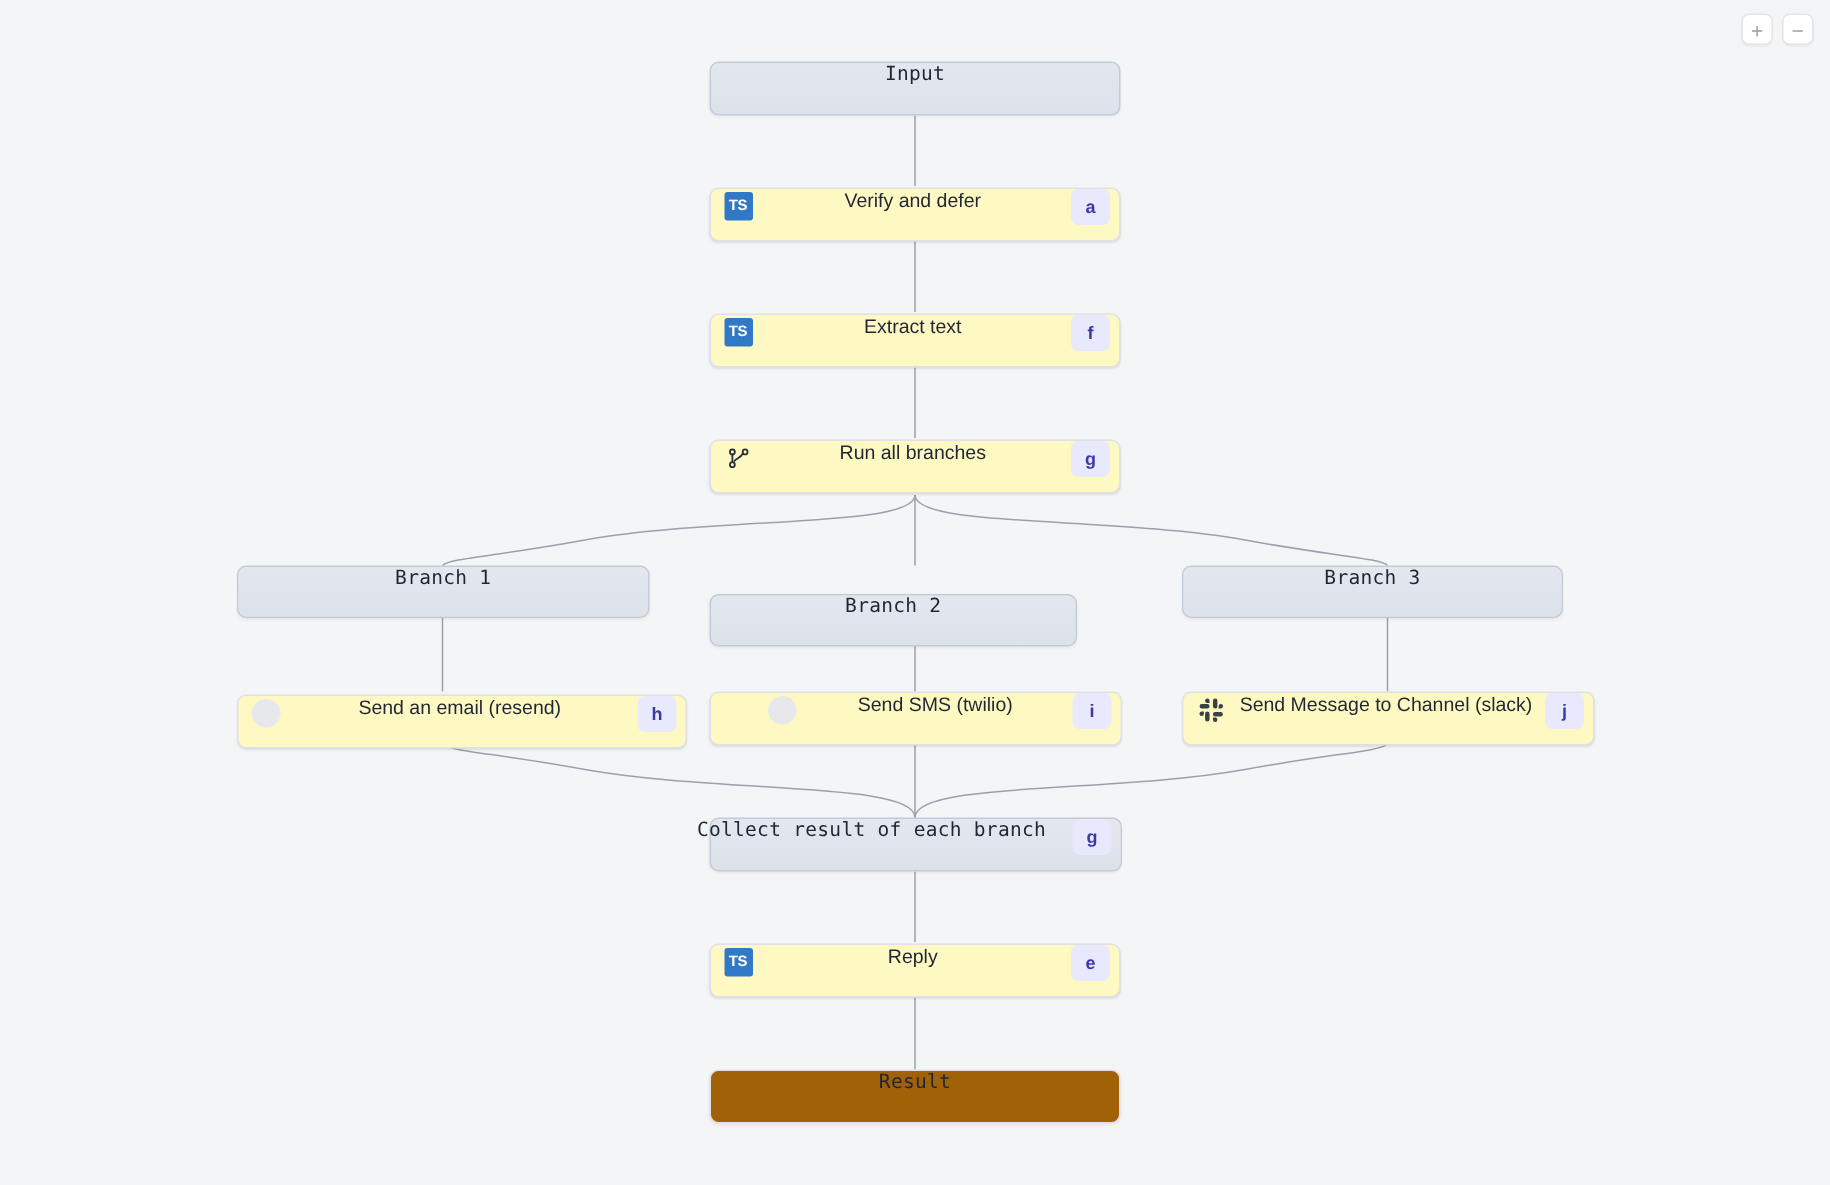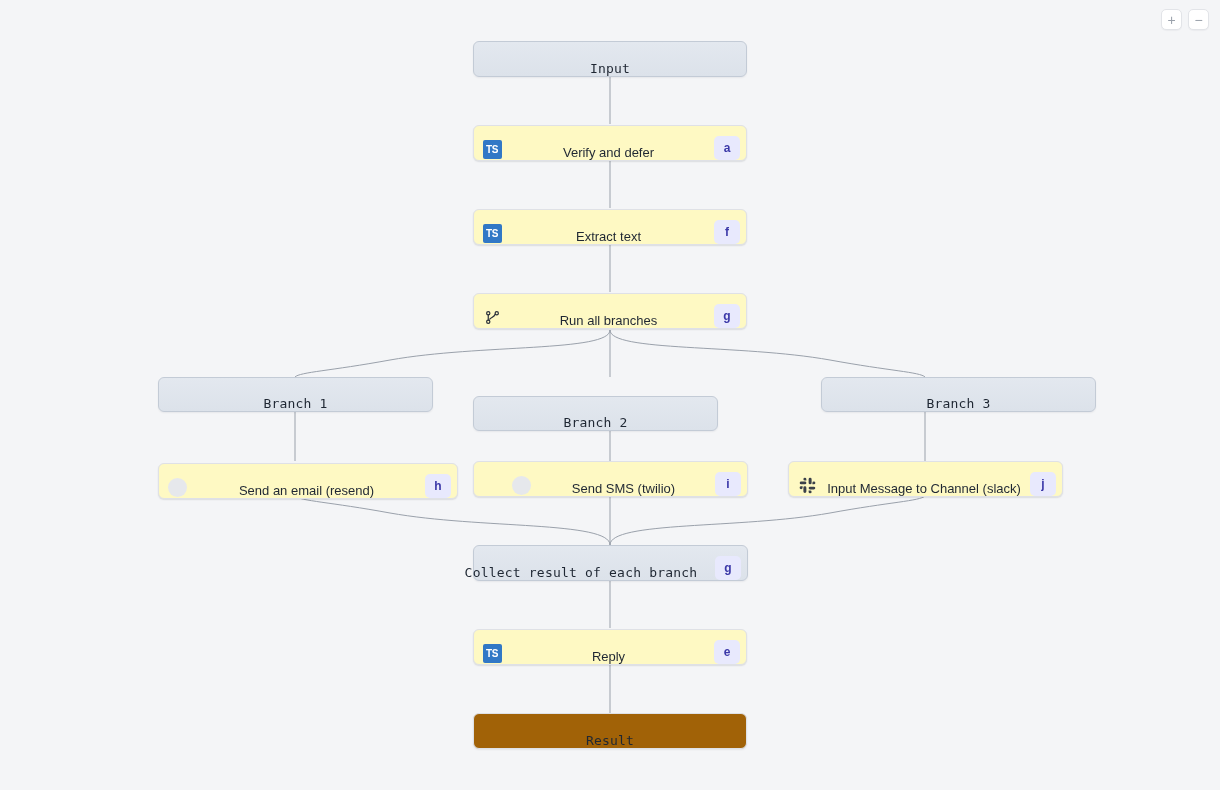--- a/index.html
+++ b/index.html
@@ -29,21 +29,21 @@
     width: 1220px;
     height: 790px;
     pointer-events: none;
   }
 
   
   .node {
     position: absolute;
     box-sizing: border-box;
     display: flex;
-    align-items: flex-end;
+    align-items: flex-start;
     border-radius: 6px;
     height: 36px;
     z-index: 3;
   }
 
   
   .node.step {
     background: #fef9c3;
     border: 1px solid #dfe1e6;
     box-shadow: 0 1px 2px rgba(16,24,40,0.07), 0 1px 1px rgba(16,24,40,0.04);
@@ -269,21 +269,21 @@
   </div>
 
   <div class="node frame" style="left:158px; top:377px; width:275px; height:35px;">
     <span class="mono-label">Branch 1</span>
   </div>
 
   <div class="node frame" style="left:473px; top:396px; width:245px; height:35px;">
     <span class="mono-label">Branch 2</span>
   </div>
 
-  <div class="node frame" style="left:788px; top:377px; width:275px; height:35px;margin-left:33px;">
+  <div class="node frame" style="left:788px; top:377px; width:254px; height:35px;">
     <span class="mono-label">Branch 3</span>
   </div>
 
   <div class="node step" style="left:158px; top:463px; width:300px;gap:32px;">
     <span class="icon-slot">
       <span class="circle-icon"></span>
     </span>
     <span class="label-wrap">
       <span class="sans-label">Send an email (resend)</span>
     </span>
@@ -303,21 +303,21 @@
   <div class="node step" style="left:788px; top:461px; width:275px;">
     <span class="icon-slot">
       <svg class="svg-icon" width="17" height="17" viewBox="0 0 24 24" fill="#3b4149">
         <path d="M5.1 15.2a2.1 2.1 0 1 1-2.1-2.1h2.1v2.1zM6.2 15.2a2.1 2.1 0 0 1 4.2 0v5.2a2.1 2.1 0 0 1-4.2 0v-5.2z"></path>
         <path d="M8.3 5.1a2.1 2.1 0 1 1 2.1-2.1v2.1H8.3zM8.3 6.2a2.1 2.1 0 0 1 0 4.2H3.1a2.1 2.1 0 0 1 0-4.2h5.2z"></path>
         <path d="M18.9 8.3a2.1 2.1 0 1 1 2.1 2.1h-2.1V8.3zM17.8 8.3a2.1 2.1 0 0 1-4.2 0V3.1a2.1 2.1 0 0 1 4.2 0v5.2z"></path>
         <path d="M15.7 18.9a2.1 2.1 0 1 1-2.1 2.1v-2.1h2.1zM15.7 17.8a2.1 2.1 0 0 1 0-4.2h5.2a2.1 2.1 0 0 1 0 4.2h-5.2z"></path>
       </svg>
     </span>
     <span class="label-wrap">
-      <span class="sans-label">Input Message to Channel (slack)</span>
+      <span class="sans-label">Send Message to Channel (slack)</span>
     </span>
     <span class="badge">j</span>
   </div>
 
   <div class="node frame withbadge" style="left:473px; top:545px; width:275px; height:36px;">
     <span class="label-wrap">
       <span class="mono-label">Collect result of each branch</span>
     </span>
     <span class="badge">g</span>
   </div>

